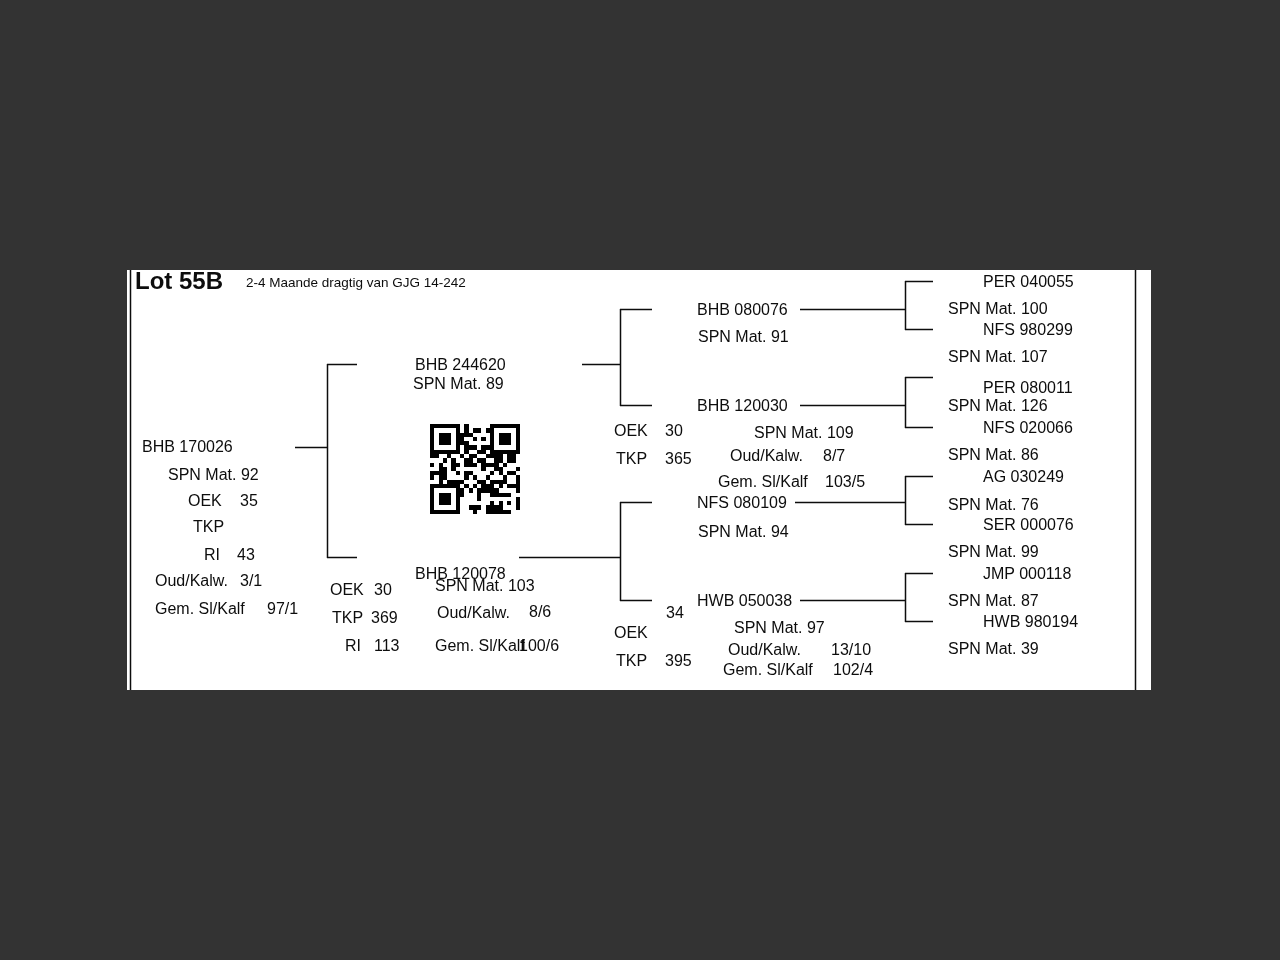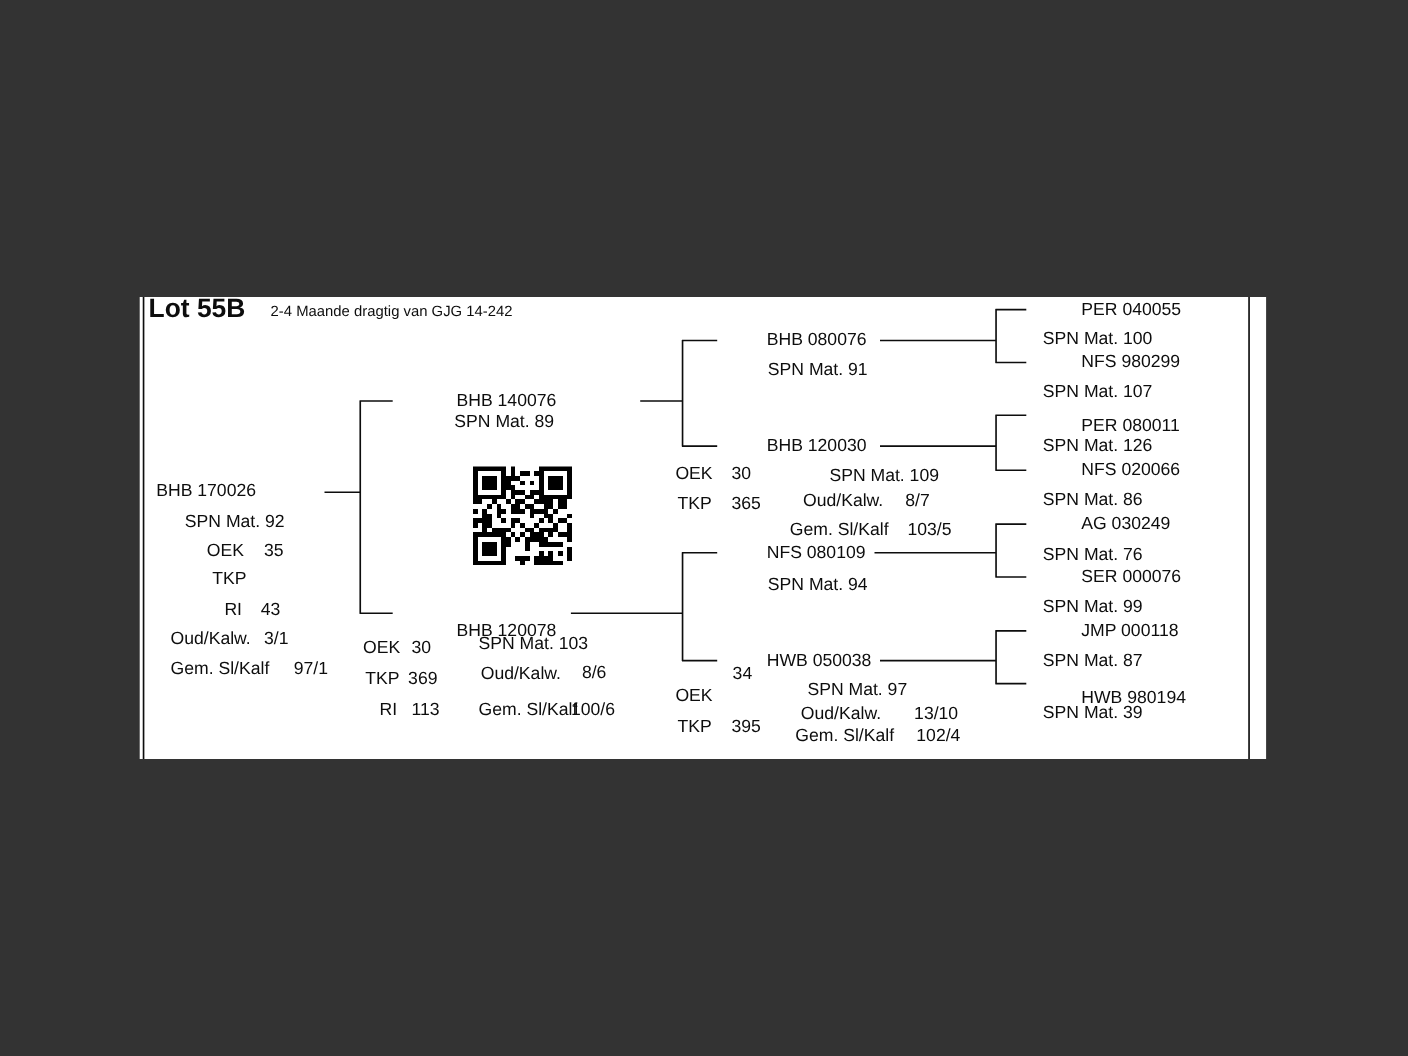--- a/index.html
+++ b/index.html
@@ -41,21 +41,21 @@
   <div class="t" style="left:113px;top:222px">35</div>
   <div class="t" style="left:66px;top:248px">TKP</div>
   <div class="t" style="left:113px;top:248px"></div>
   <div class="t" style="left:77px;top:276px">RI</div>
   <div class="t" style="left:110px;top:276px">43</div>
   <div class="t" style="left:28px;top:302px">Oud/Kalw.</div>
   <div class="t" style="left:113px;top:302px">3/1</div>
   <div class="t" style="left:28px;top:330px">Gem. Sl/Kalf</div>
   <div class="t" style="left:140px;top:330px">97/1</div>
 
-  <div class="t" style="left:288px;top:86px">BHB 140076</div>
+  <div class="t" style="left:288px;top:86px">BHB 244620</div>
   <div class="t" style="left:286px;top:105px">SPN Mat. 89</div>
 
   <div class="qr">
     <svg width="90" height="90" viewBox="0 0 90 90" shape-rendering="crispEdges">
         <rect x="34.285714285714285" y="0" width="4.285714285714286" height="4.285714285714286" fill="#000"></rect>
         <rect x="34.285714285714285" y="4.285714285714286" width="4.285714285714286" height="4.285714285714286" fill="#000"></rect>
         <rect x="42.857142857142854" y="4.285714285714286" width="4.285714285714286" height="4.285714285714286" fill="#000"></rect>
         <rect x="47.14285714285714" y="4.285714285714286" width="4.285714285714286" height="4.285714285714286" fill="#000"></rect>
         <rect x="55.714285714285715" y="4.285714285714286" width="4.285714285714286" height="4.285714285714286" fill="#000"></rect>
         <rect x="30" y="8.571428571428571" width="4.285714285714286" height="4.285714285714286" fill="#000"></rect>
@@ -251,16 +251,16 @@
   <div class="t" style="left:856px;top:109px">PER 080011</div>
   <div class="t" style="left:821px;top:127px">SPN Mat. 126</div>
   <div class="t" style="left:856px;top:149px">NFS 020066</div>
   <div class="t" style="left:821px;top:176px">SPN Mat. 86</div>
   <div class="t" style="left:856px;top:198px">AG 030249</div>
   <div class="t" style="left:821px;top:226px">SPN Mat. 76</div>
   <div class="t" style="left:856px;top:246px">SER 000076</div>
   <div class="t" style="left:821px;top:273px">SPN Mat. 99</div>
   <div class="t" style="left:856px;top:295px">JMP 000118</div>
   <div class="t" style="left:821px;top:322px">SPN Mat. 87</div>
-  <div class="t" style="left:856px;top:356px">HWB 980194</div>
+  <div class="t" style="left:856px;top:343px">HWB 980194</div>
   <div class="t" style="left:821px;top:370px">SPN Mat. 39</div>
 
 </div>
 
 </body></html>

